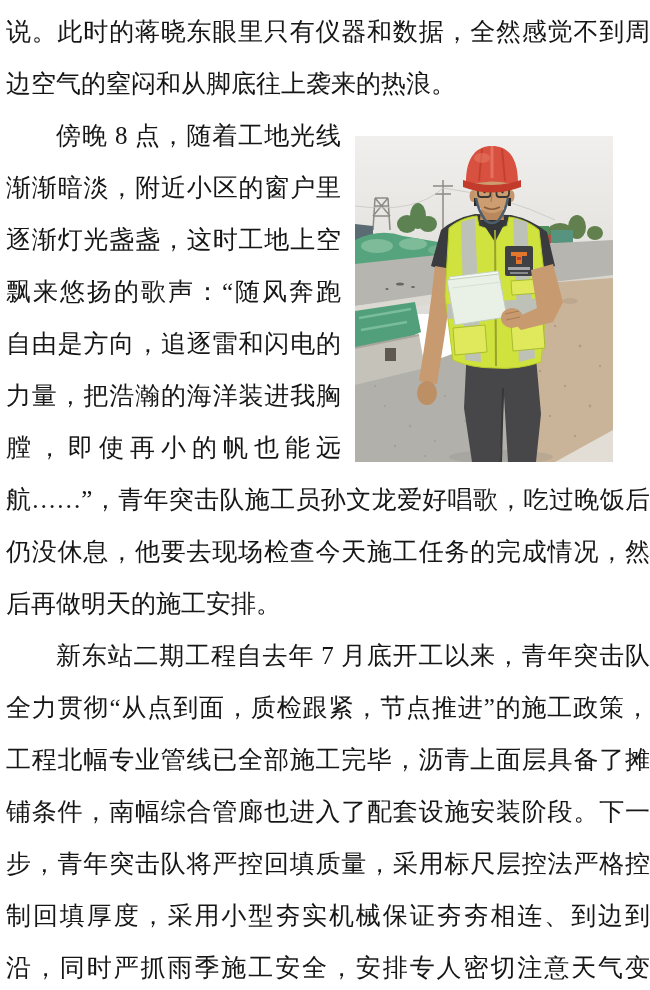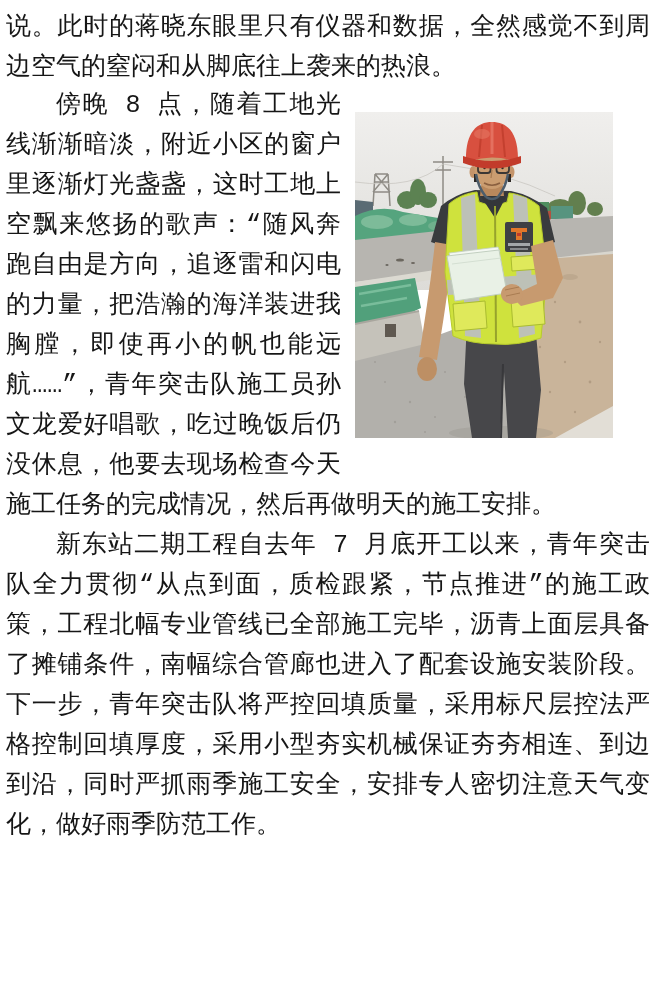--- a/index.html
+++ b/index.html
@@ -7,26 +7,26 @@
     width: 650px; height: 990px;
     background: #ffffff;
     overflow: hidden;
   }
   .page {
     box-sizing: border-box;
     width: 650px; height: 990px;
     padding: 6px 0 0 6px;
     font-family: "Liberation Serif", serif;
     font-size: 25px;
-    line-height: 40px;
+    line-height: 52px;
     color: #161616;
     text-align: justify;
   }
   .para { margin: 0; word-break: break-all; }
-  .indent { text-indent: 2em; font-family: Liberation Mono, monospace; }
+  .indent { text-indent: 2em; }
   figure.photo {
     float: right;
     width: 258px; height: 326px;
     margin: 26px 37px 10px 14px;
     padding: 0;
   }
   figure.photo svg { display: block; width: 258px; height: 326px; }
 </style>
 </head>
 <body>

